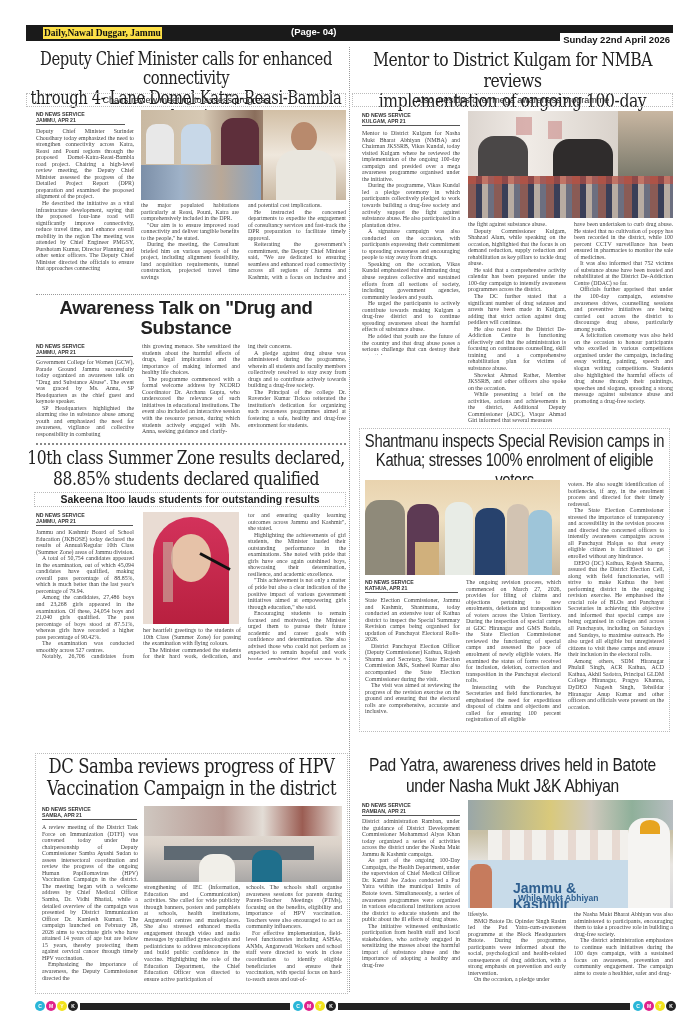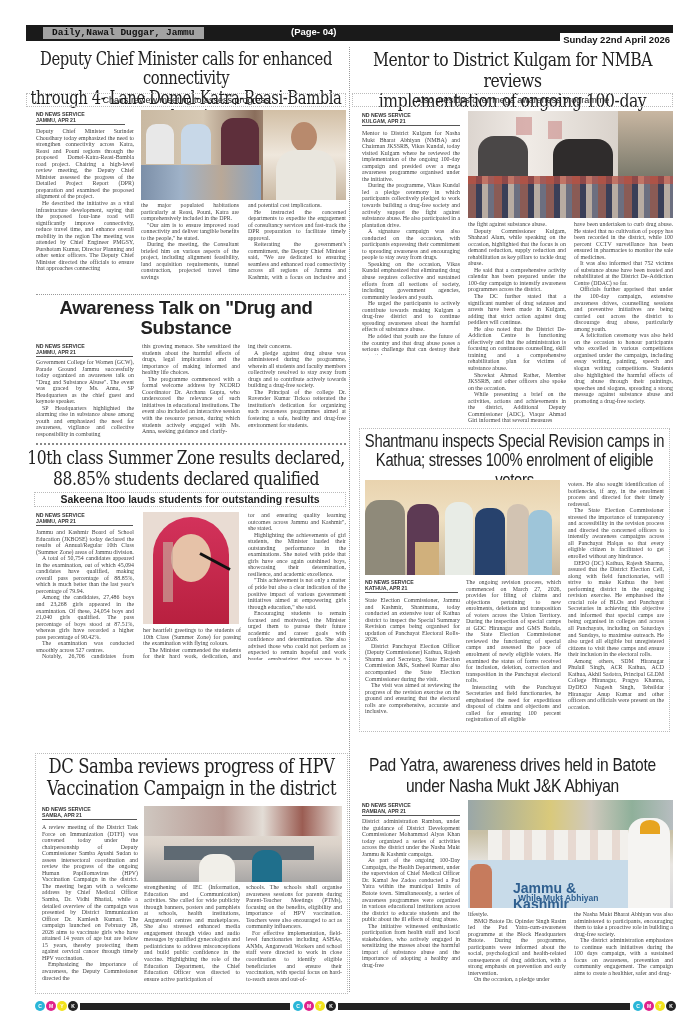--- a/index.html
+++ b/index.html
@@ -1,20 +1,20 @@
 <!DOCTYPE html>
 <html><head>
 <meta charset="utf-8">
 <style>
 *{box-sizing:border-box;margin:0;padding:0}
 html,body{width:699px;height:1024px;background:#fff;overflow:hidden}
 body{font-family:"Liberation Serif",serif;color:#333;position:relative}
 .page{position:absolute;left:26px;top:0;width:647px;height:1024px}
 .masthead{position:absolute;top:25px;left:0;width:647px;height:16px;background:#1a1a1a}
-.mast-left{position:absolute;left:17px;top:2px;background:#a3a3a3;color:#111;font-family:Liberation Mono, monospace;font-weight:bold;font-size:9.5px;padding:0 9px;height:12px;line-height:12px}
+.mast-left{position:absolute;left:17px;top:2px;background:#fde047;color:#111;font-family:Liberation Serif, serif;font-weight:bold;font-size:9.5px;padding:0 1px;height:12px;line-height:12px}
 .mast-center{position:absolute;left:265px;top:1px;color:#fff;font-family:"Liberation Sans",sans-serif;font-weight:bold;font-size:9.5px;line-height:12px}
 .mast-right{position:absolute;right:0;top:8px;background:#fff;color:#111;font-family:"Liberation Sans",sans-serif;font-weight:bold;font-size:9.5px;padding:0 3px;height:13px;line-height:13px}
 .story{position:absolute;border:1px dotted #bbb;overflow:hidden}
 .hl{position:absolute;left:0;right:0;text-align:center;font-family:"Liberation Sans",sans-serif;color:#222;font-weight:bold;line-height:1.08;letter-spacing:-0.3px}
 .hl.cond{font-family:"Liberation Sans Narrow","Liberation Sans",sans-serif;font-weight:normal;transform:scaleX(0.82);transform-origin:center top}
 .hl.serif{font-family:"DejaVu Serif",serif;font-weight:normal;transform:scaleX(0.82);transform-origin:center top;letter-spacing:-0.5px}
 .sub{position:absolute;text-align:center;font-family:"Liberation Sans",sans-serif;color:#222;border:1px dotted #bbb;transform-origin:center top}
 .byline{position:absolute;font-family:"Liberation Sans",sans-serif;font-weight:bold;font-size:5.2px;line-height:6.2px;color:#333;border-bottom:1px solid #555;padding-bottom:1px}
 .col{position:absolute;font-size:5.9px;line-height:6.55px;text-align:justify;color:#444;overflow:hidden;hyphens:auto}
 .col p{text-indent:6px}

